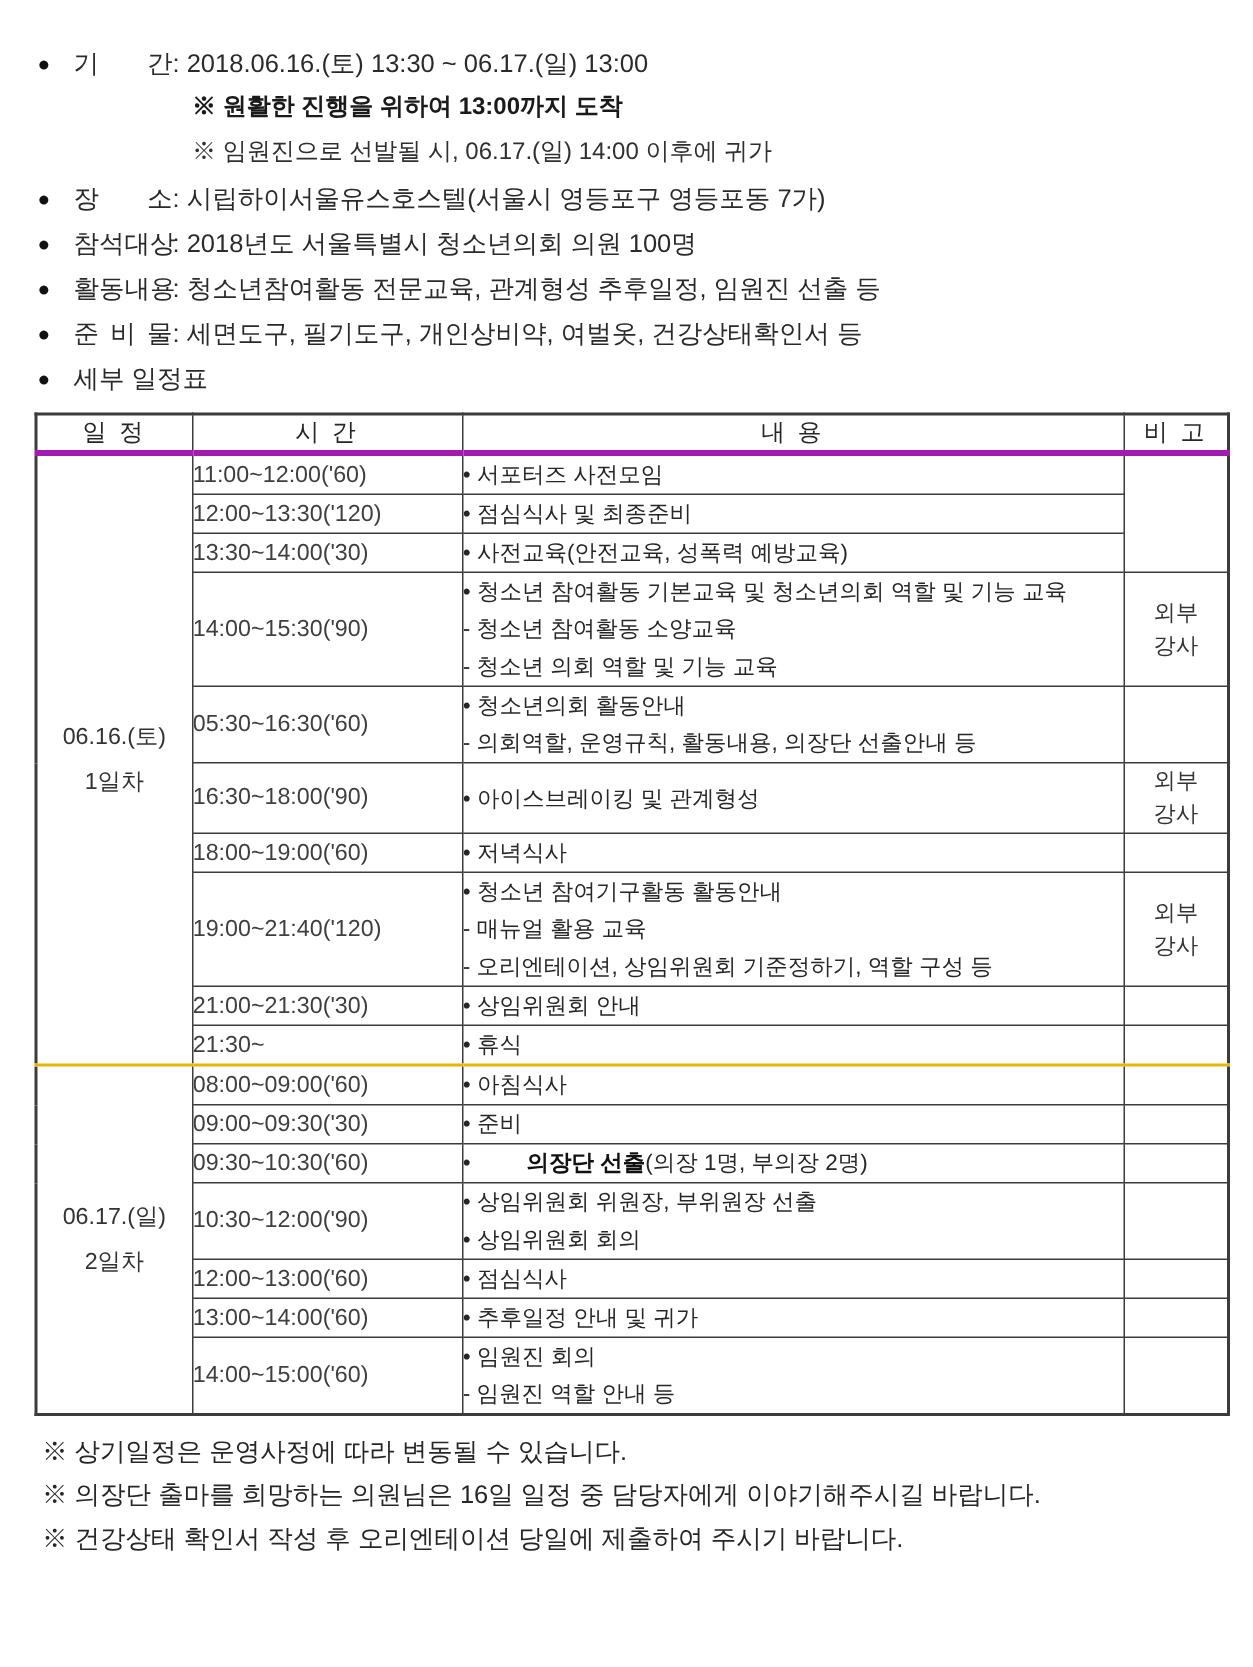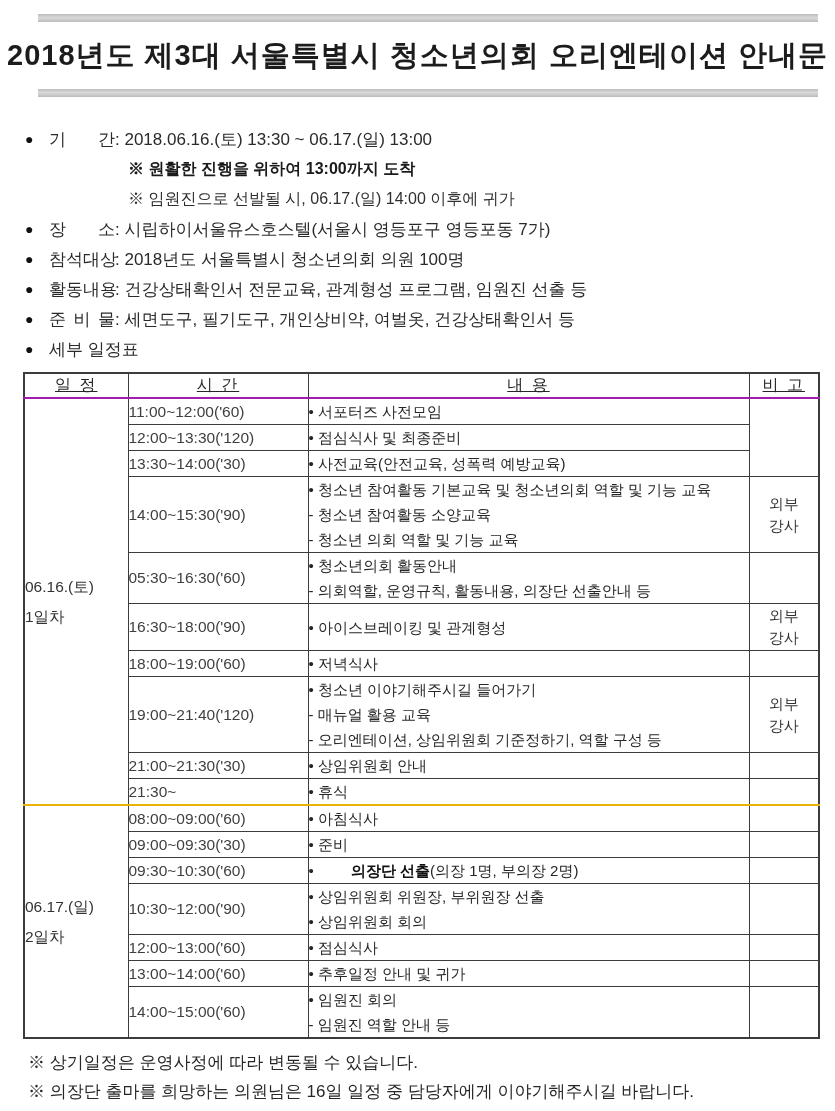--- a/index.html
+++ b/index.html
@@ -35,45 +35,40 @@
   table.schedule {
     border-collapse:collapse; table-layout:fixed;
     margin:8px 0 0 23px; width:795px; font-size:15px; color:#262626;
   }
   table.schedule th, table.schedule td {
     border:1px solid #3c3c3c; padding:0; vertical-align:middle; overflow:hidden;
   }
   table.schedule { border:2px solid #3c3c3c; }
   table.schedule thead th {
     height:23px; text-align:center; font-weight:normal; font-size:16px;
-    border-bottom:2px solid #a21caf; letter-spacing:2px;text-decoration:underline;
+    border-bottom:4px solid #a21caf; letter-spacing:2px;
   }
   tr.group-start td { border-top:2px solid #eab308; }
-  td.date-cell { text-align:left; font-size:15.5px; color:#333; }
+  td.date-cell { text-align:center; font-size:15.5px; color:#333; }
   td.date-cell .dl { line-height:30px; white-space:nowrap; }
   td.time-cell { padding-left:7px; color:#3f3f3f; white-space:nowrap; font-size:15.5px; }
   td.content-cell { padding:2px 4px 2px 8px; }
   td.content-cell .cl { line-height:25px; white-space:nowrap; overflow:hidden; }
   td.content-cell .cl b { color:#111;margin-left:33px; }
   td.note-cell { text-align:center; font-size:15px; color:#333; }
   td.note-cell .nl { line-height:22px; white-space:nowrap; }
   
   .footnotes { margin:9px 0 0 28px; font-size:17px; color:#262626; }
   .footnote { height:29px; line-height:29px; white-space:nowrap; }
 </style>
 </head>
 <body>
 
 <div class="page">
 
-  <div class="title-block">
-    <div class="title-rule"></div>
-    <div class="doc-title">2018년도 제3대 서울특별시 청소년의회 오리엔테이션 안내문</div>
-    <div class="title-rule"></div>
-  </div>
 
   <div class="info-list" id="info-list">
       <div class="info-line">
         <span class="bullet-ic">●</span>
         <span class="info-label">기 간</span>
         <span class="info-value">: 2018.06.16.(토) 13:30 ~ 06.17.(일) 13:00</span>
       </div>
       <div class="sub-note bold">※ 원활한 진행을 위하여 13:00까지 도착</div>
       <div class="sub-note">※ 임원진으로 선발될 시, 06.17.(일) 14:00 이후에 귀가</div>
       <div class="info-line">
@@ -82,21 +77,21 @@
         <span class="info-value">: 시립하이서울유스호스텔(서울시 영등포구 영등포동 7가)</span>
       </div>
       <div class="info-line">
         <span class="bullet-ic">●</span>
         <span class="info-label">참석대상</span>
         <span class="info-value">: 2018년도 서울특별시 청소년의회 의원 100명</span>
       </div>
       <div class="info-line">
         <span class="bullet-ic">●</span>
         <span class="info-label">활동내용</span>
-        <span class="info-value">: 건강상태확인서 전문교육, 관계형성 프로그램, 임원진 선출 등</span>
+        <span class="info-value">: 청소년참여활동 전문교육, 관계형성 추후일정, 임원진 선출 등</span>
       </div>
       <div class="info-line">
         <span class="bullet-ic">●</span>
         <span class="info-label">준 비 물</span>
         <span class="info-value">: 세면도구, 필기도구, 개인상비약, 여벌옷, 건강상태확인서 등</span>
       </div>
       <div class="info-line">
         <span class="bullet-ic">●</span>
         <span class="info-label plain">세부 일정표</span>
         <span class="info-value"></span>
@@ -175,21 +170,21 @@
         <tr style="height: 23px;">
           <td class="time-cell">18:00~19:00('60)</td>
           <td class="content-cell">
             <div class="cl">• 저녁식사</div>
           </td>
           <td class="note-cell"></td>
         </tr>
         <tr style="height: 76px;">
           <td class="time-cell">19:00~21:40('120)</td>
           <td class="content-cell">
-            <div class="cl">• 청소년 이야기해주시길 들어가기</div>
+            <div class="cl">• 청소년 참여기구활동 활동안내</div>
             <div class="cl">- 매뉴얼 활용 교육</div>
             <div class="cl">- 오리엔테이션, 상임위원회 기준정하기, 역할 구성 등</div>
           </td>
           <td class="note-cell">
             <div class="nl">외부</div>
             <div class="nl">강사</div>
           </td>
         </tr>
         <tr style="height: 23px;">
           <td class="time-cell">21:00~21:30('30)</td>

